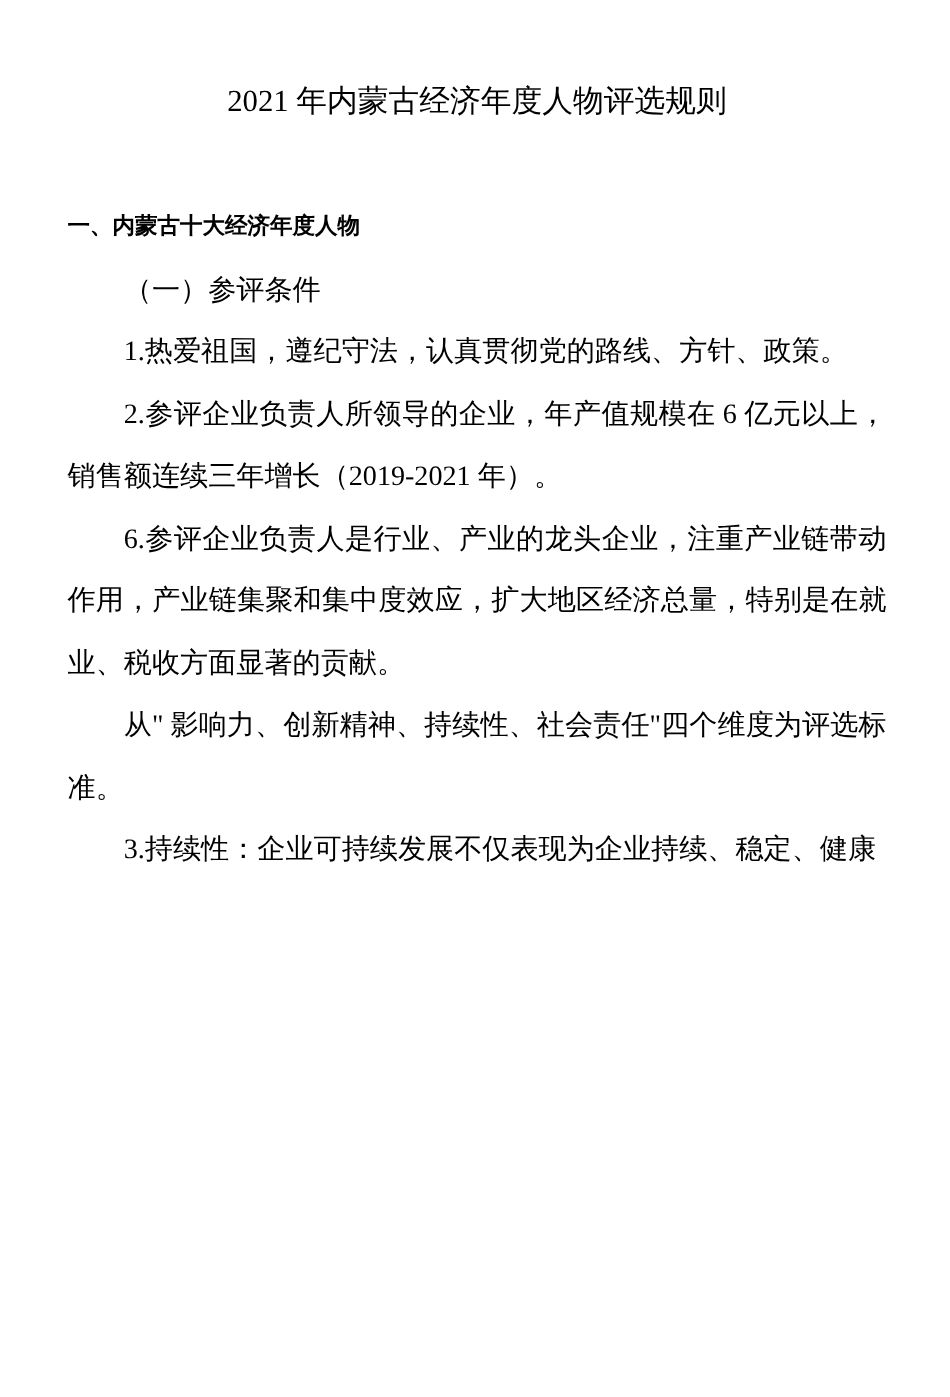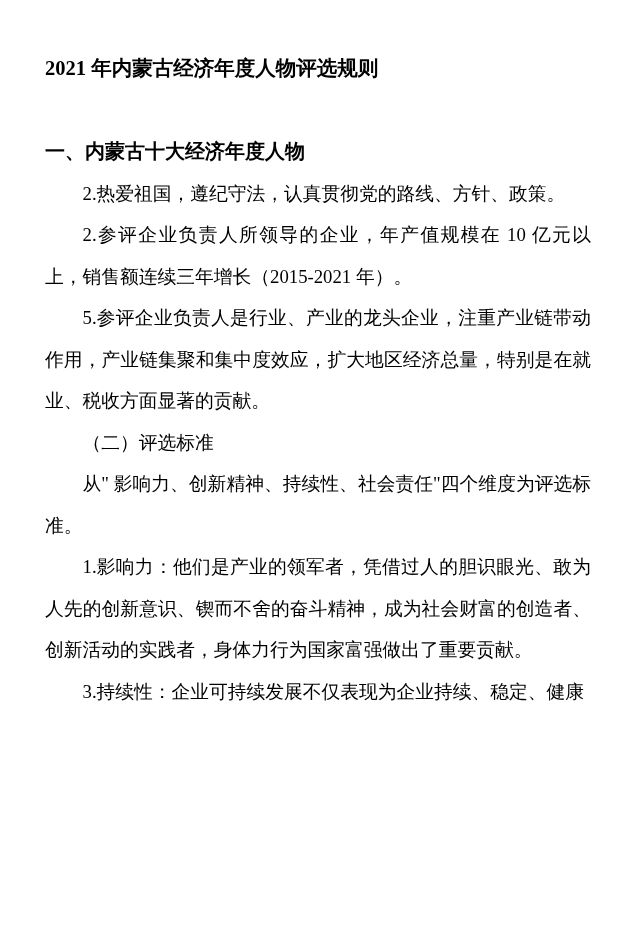--- a/index.html
+++ b/index.html
@@ -24,52 +24,52 @@
   }
   .content p {
     margin: 0;
     font-size: 18.75px;
     line-height: 41.5px;
     text-align: justify;
     letter-spacing: 0;
   }
   p.doc-title {
     font-size: 20.5px;
-    font-weight: 700;
+    font-weight: 400;
+    text-align: center;
     text-indent: 0;
     margin-bottom: 41.5px; 
   }
   p.section-heading {
-    font-size: 20px;
+    font-size: 15px;
     font-weight: 700;
     text-indent: 0;
   }
   p.body-para {
     text-indent: 2em;
   }
 </style>
 </head>
 <body>
 
 <div class="page">
   <div class="content">
     <p class="doc-title">2021 年内蒙古经济年度人物评选规则</p>
 
     <p class="section-heading">一、内蒙古十大经济年度人物</p>
 
+    <p class="body-para">（一）参评条件</p>
 
-    <p class="body-para">2.热爱祖国，遵纪守法，认真贯彻党的路线、方针、政策。</p>
+    <p class="body-para">1.热爱祖国，遵纪守法，认真贯彻党的路线、方针、政策。</p>
 
-    <p class="body-para">2.参评企业负责人所领导的企业，年产值规模在 10 亿元以上，销售额连续三年增长（2015-2021 年）。</p>
+    <p class="body-para">2.参评企业负责人所领导的企业，年产值规模在 6 亿元以上，销售额连续三年增长（2019-2021 年）。</p>
 
-    <p class="body-para">5.参评企业负责人是行业、产业的龙头企业，注重产业链带动作用，产业链集聚和集中度效应，扩大地区经济总量，特别是在就业、税收方面显著的贡献。</p>
+    <p class="body-para">6.参评企业负责人是行业、产业的龙头企业，注重产业链带动作用，产业链集聚和集中度效应，扩大地区经济总量，特别是在就业、税收方面显著的贡献。</p>
 
 
-    <p class="body-para">（二）评选标准</p>
 
     <p class="body-para">从" 影响力、创新精神、持续性、社会责任"四个维度为评选标准。</p>
 
-    <p class="body-para">1.影响力：他们是产业的领军者，凭借过人的胆识眼光、敢为人先的创新意识、锲而不舍的奋斗精神，成为社会财富的创造者、创新活动的实践者，身体力行为国家富强做出了重要贡献。</p>
 
 
     <p class="body-para">3.持续性：企业可持续发展不仅表现为企业持续、稳定、健康</p>
   </div>
 </div>
 
 </body></html>

